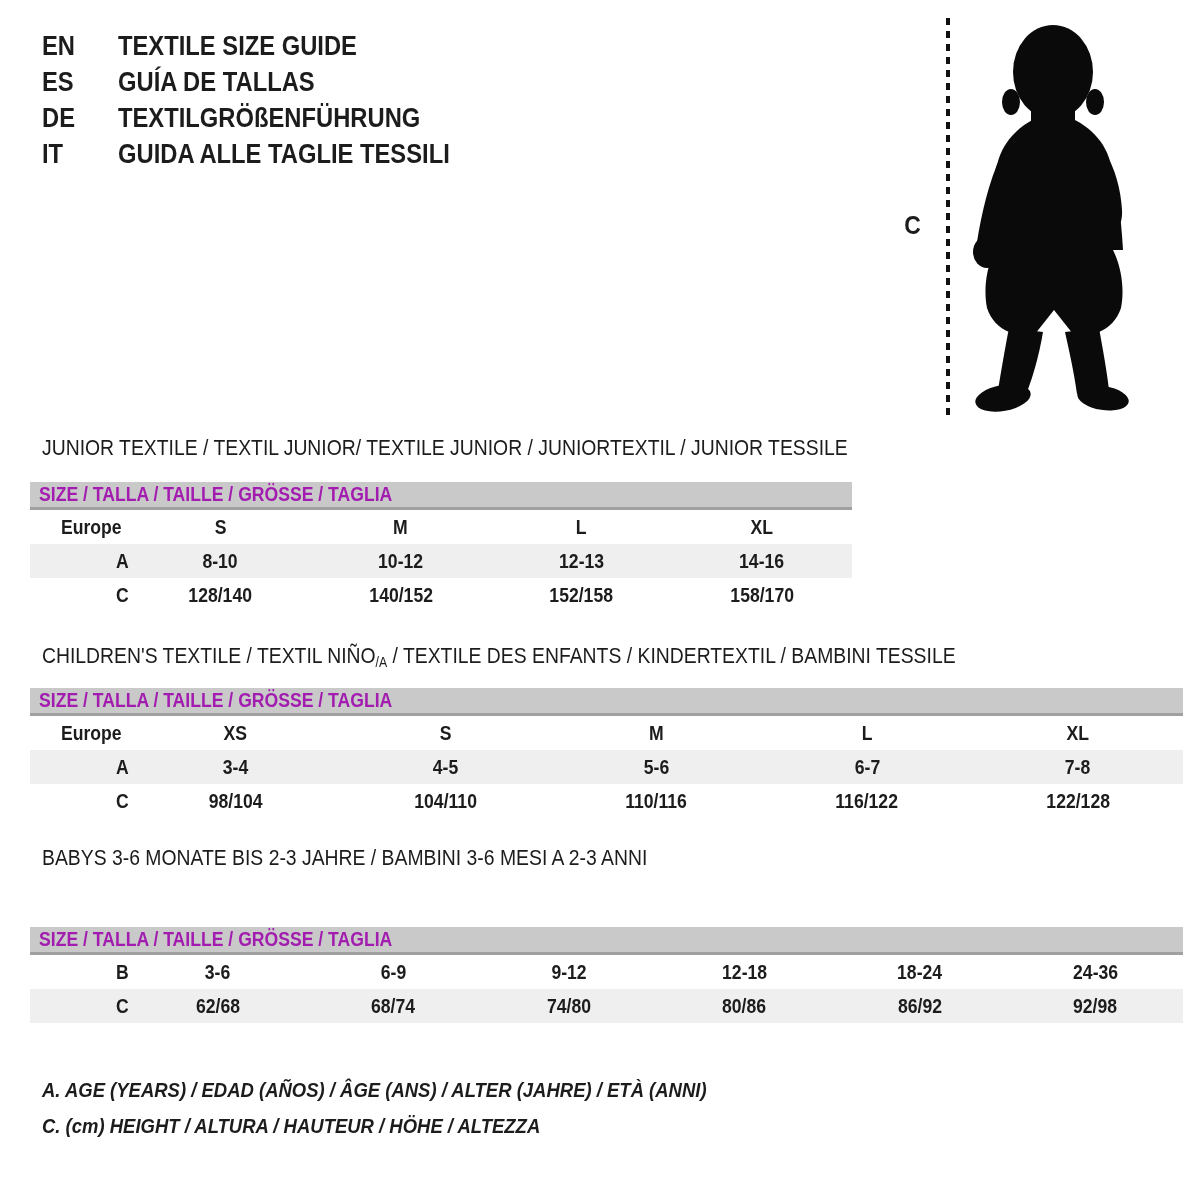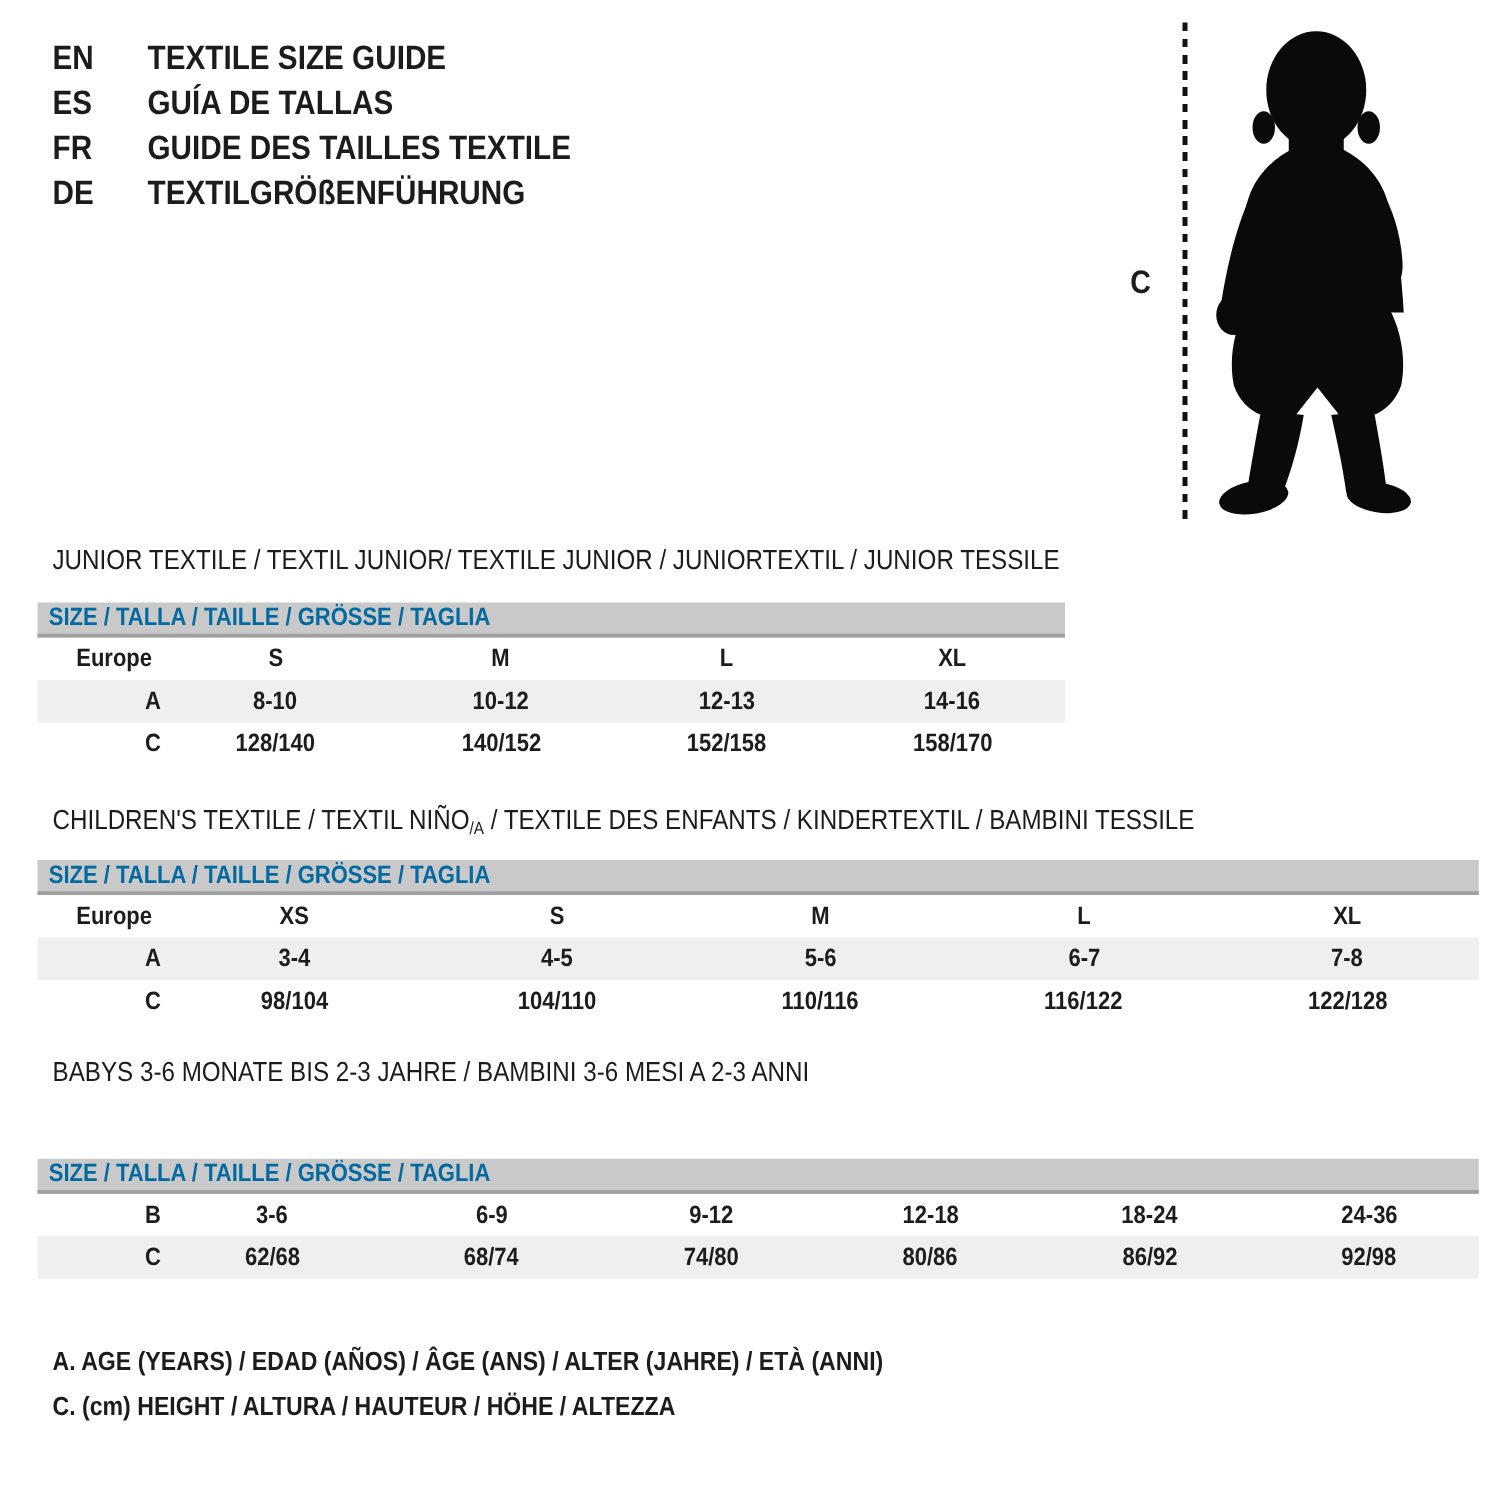--- a/index.html
+++ b/index.html
@@ -39,52 +39,52 @@
   .h-line { display: block; }
   .h-line + .h-line { margin-top: 13px; margin-left: 28px; }
 
   
   .tbl { position: absolute; left: 30px; }
   .w-sm { width: 822px; }
   .w-lg { width: 1153px; }
   .size-bar {
     height: 28px; background: #c9c9c9; border-bottom: 3px solid #a0a0a0;
     display: flex; align-items: center; padding-left: 9px;
-    font-size: 20px; color: #0369a1;
+    font-size: 20px; color: #a21caf;
   }
   .trow { height: 34px; display: flex; align-items: center; font-size: 20px; }
   .trow .lbl { width: 100px; padding-left: 9px; text-align: right; }
   .trow .val { flex: 1; text-align: center; }
   .shaded { background: #efefef; }
 
   
-  .fnotes { position: absolute; left: 42px; top: 1072px; font-size: 21px; }
+  .fnotes { position: absolute; left: 42px; top: 1072px; font-size: 21px; font-style: italic; }
   .fnote { height: 36px; display: flex; align-items: center; }
 </style>
 </head>
 <body>
 
 <div class="page">
 
   <header class="langs">
     <div class="lang-row">
       <span class="lang-code">EN</span>
       <span class="lang-title cnd ol">TEXTILE SIZE GUIDE</span>
     </div>
     <div class="lang-row">
       <span class="lang-code">ES</span>
       <span class="lang-title cnd ol">GUÍA DE TALLAS</span>
     </div>
     <div class="lang-row">
-      <span class="lang-code">FR</span>
-      <span class="lang-title cnd ol">GUIDE DES TAILLES TEXTILE</span>
-    </div>
-    <div class="lang-row">
       <span class="lang-code">DE</span>
       <span class="lang-title cnd ol">TEXTILGRÖßENFÜHRUNG</span>
+    </div>
+    <div class="lang-row">
+      <span class="lang-code">IT</span>
+      <span class="lang-title cnd ol">GUIDA ALLE TAGLIE TESSILI</span>
     </div>
   </header>
 
   <div class="measure-line"></div>
   <div class="measure-label"><span class="cnd">C</span></div>
   <svg class="toddler" viewBox="0 0 180 400" aria-hidden="true">
     <g fill="#0a0a0a">
       <ellipse cx="92" cy="52" rx="40" ry="47"></ellipse>
       <ellipse cx="50" cy="82" rx="9" ry="13"></ellipse>
       <ellipse cx="134" cy="82" rx="9" ry="13"></ellipse>

